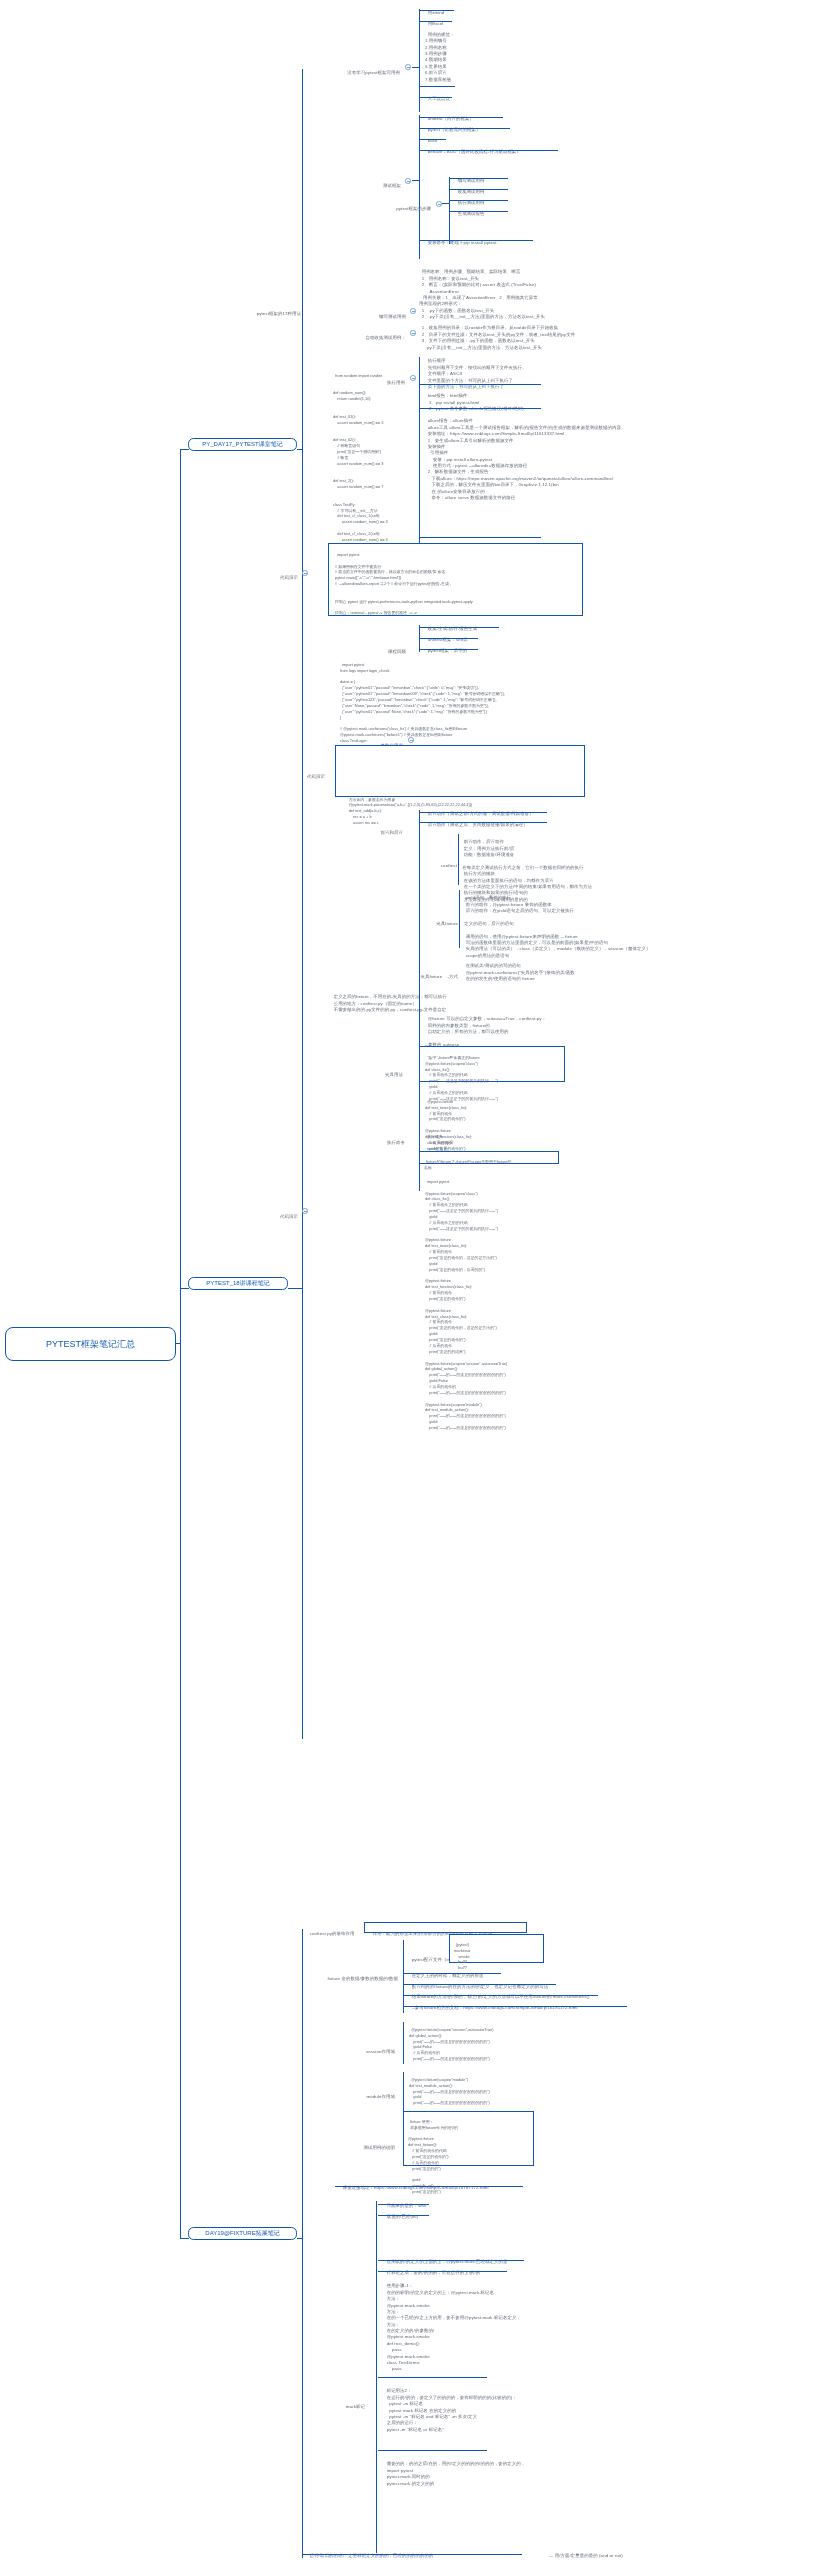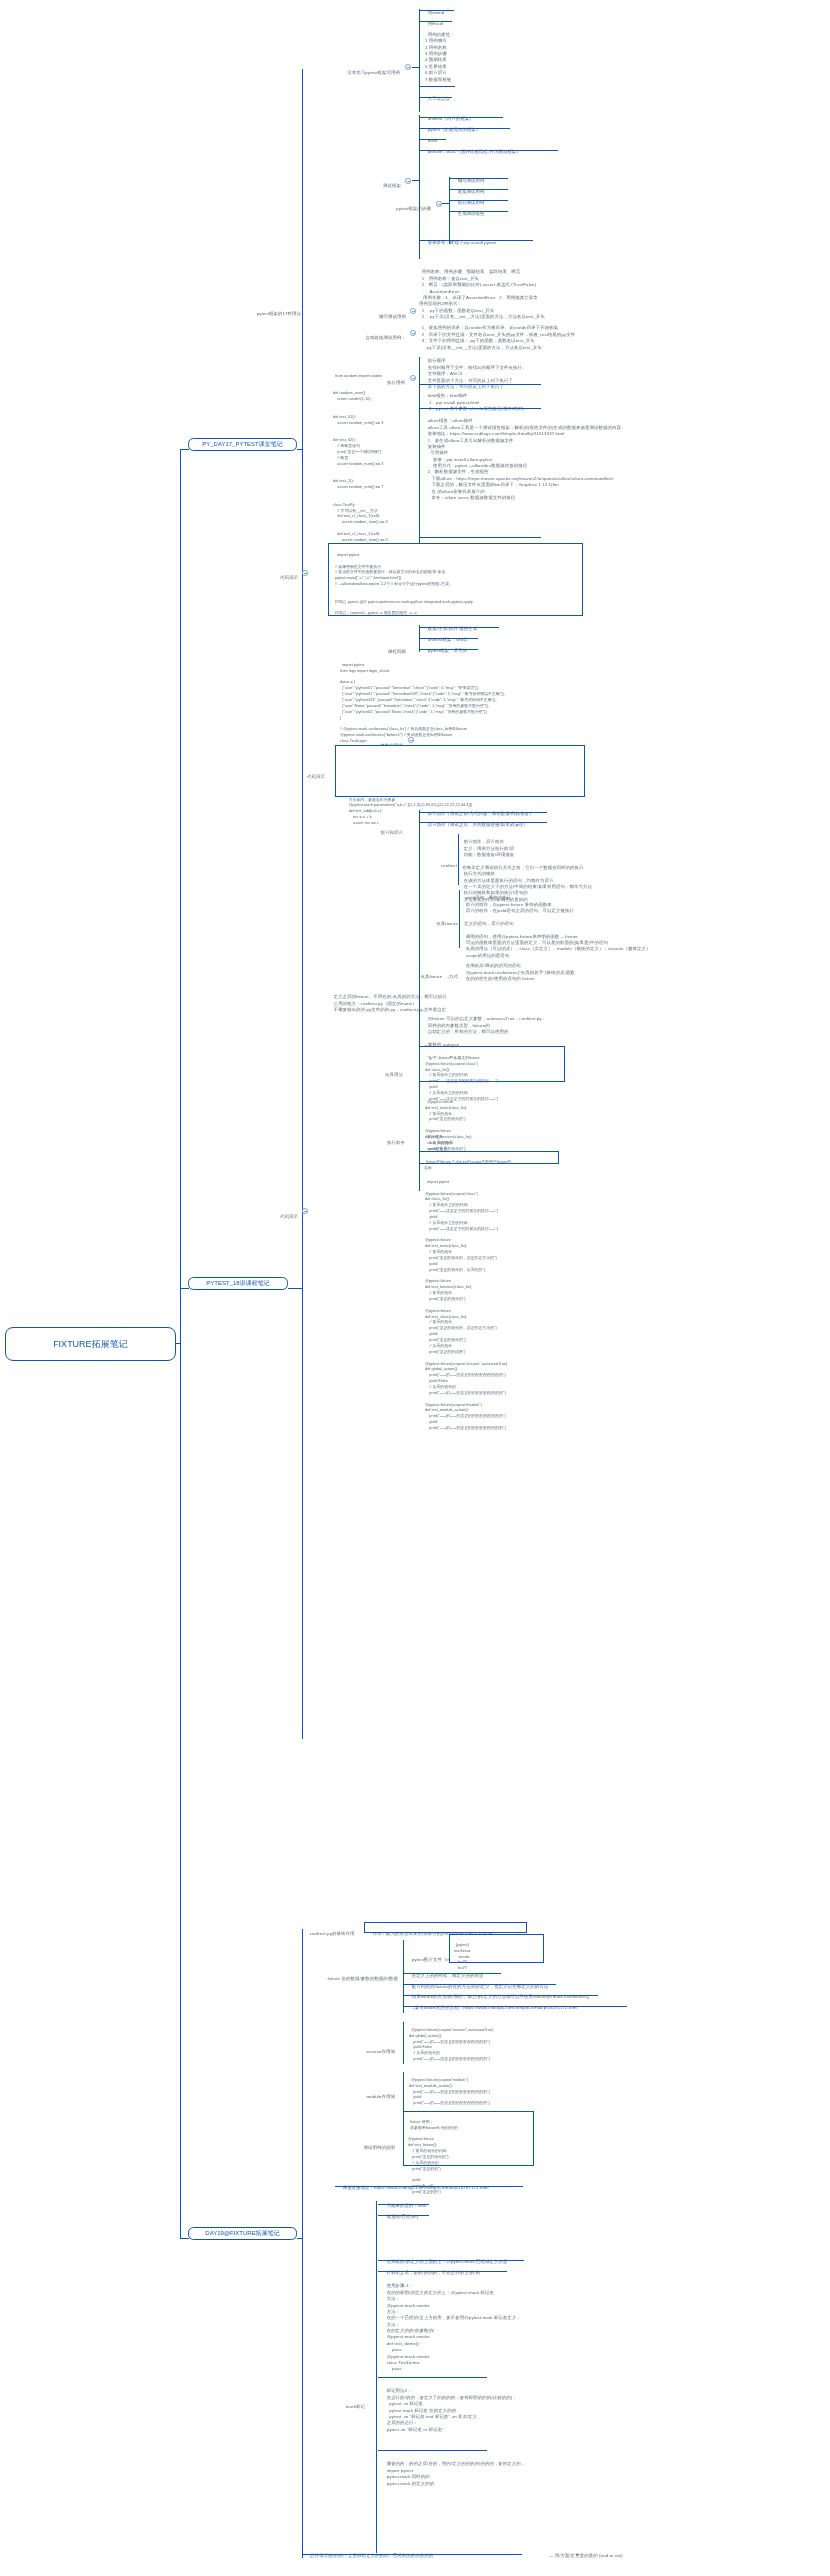--- a/index.html
+++ b/index.html
@@ -53,21 +53,21 @@
   .frame{position:absolute;border:1px solid #0f56b3;box-sizing:border-box;background:#fff;}
   .code{
     position:absolute;font-family:"Liberation Sans","DejaVu Sans",sans-serif;
     font-size:3.9px;line-height:1.5;color:#5b6470;white-space:pre;
   }
 </style>
 </head>
 <body>
 
 <div class="box root" style="left:4.9px;top:1327px;width:171px;height:34px;">
-  <span>FIXTURE拓展笔记</span>
+  <span>PYTEST框架笔记汇总</span>
 </div>
 
 <div class="v" style="left:180px;top:450px;height:894px;"></div>
 <div class="h" style="left:176px;top:1343px;width:4.9px;"></div>
 
 <div class="box" style="left:188px;top:438px;width:109px;height:13.4px;">
   <span>PY_DAY17_PYTEST课堂笔记</span>
 </div>
 <div class="h" style="left:180px;top:449px;width:8.5px;"></div>
 

